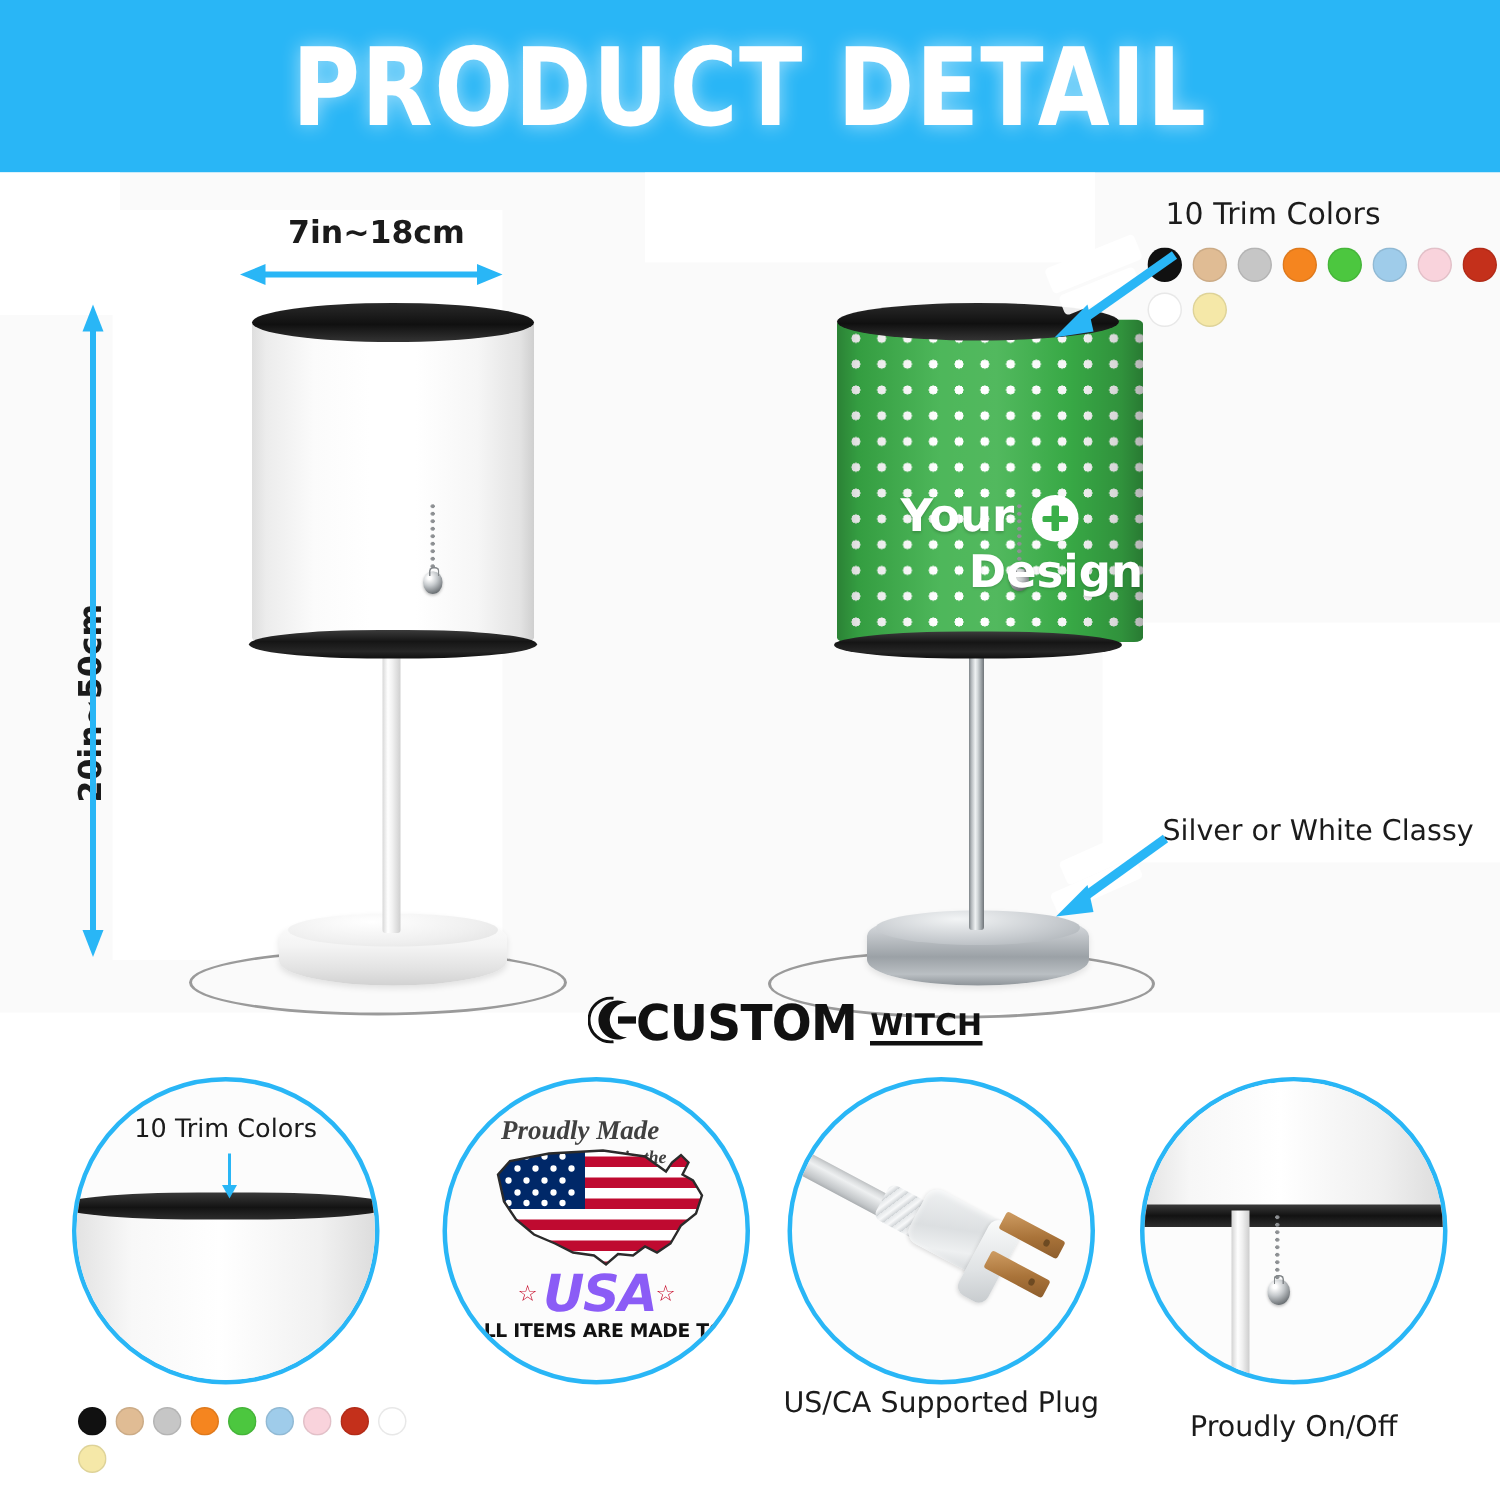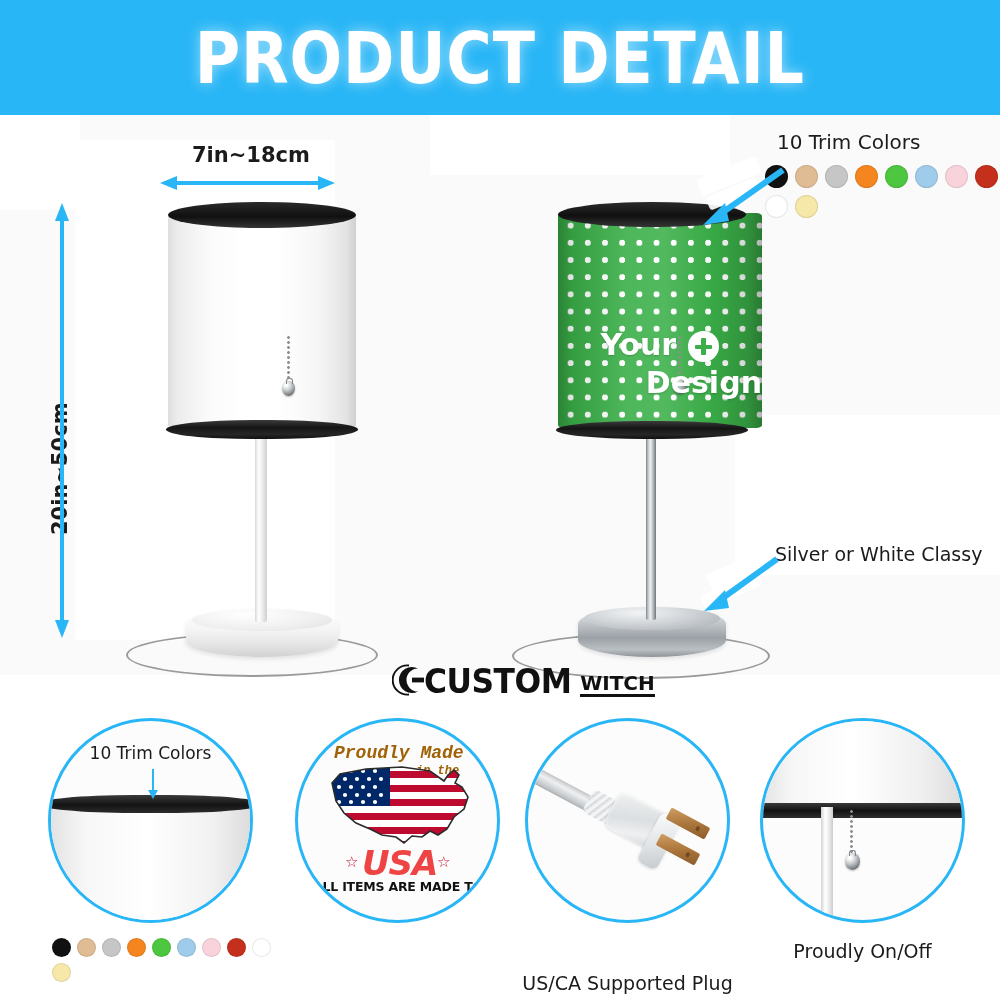--- a/index.html
+++ b/index.html
@@ -239,27 +239,27 @@
     position: absolute; width: 2px; background: #29b6f6;
   }
   .mini-arrow-down::after {
     content: ""; position: absolute; left: -4px; bottom: -8px;
     border-left: 5px solid transparent; border-right: 5px solid transparent;
     border-top: 9px solid #29b6f6;
   }
 
   
   .usa-made {
-    position: absolute; font-family: Liberation Mono, monospace;
-    font-style: italic; font-weight: bold; color: #a16207;
+    position: absolute; font-family: Liberation Serif, serif;
+    font-style: italic; font-weight: bold; color: #404040;
     white-space: nowrap;
   }
   .usa-word {
     position: absolute; font-family: "DejaVu Sans", sans-serif;
-    font-style: italic; font-weight: bold; color: #ef4444;
+    font-style: italic; font-weight: bold; color: #8b5cf6;
     letter-spacing: -1px;
   }
   .usa-tag {
     position: absolute; font-family: "DejaVu Sans", sans-serif;
     font-weight: bold; color: #111111; font-size: 12.5px;
     white-space: nowrap; letter-spacing: -0.2px;
   }
   .usa-star { position: absolute; color: #c8102e; font-size: 15px; }
 
   
@@ -537,21 +537,21 @@
     <div class="plug-grip" style="left:58px;top:74px;width:34px;height:26px;"></div>
     <div class="plug-body" style="left:80px;top:82px;width:66px;height:40px;"></div>
     <div class="plug-flange" style="left:120px;top:92px;width:22px;height:56px;"></div>
     <div class="plug-prong" style="left:138px;top:96px;width:44px;height:13px;">
       <div class="plug-prong-hole" style="left:31px;top:4px;"></div>
     </div>
     <div class="plug-prong" style="left:128px;top:122px;width:44px;height:13px;">
       <div class="plug-prong-hole" style="left:31px;top:4px;"></div>
     </div>
   </div>
-  <div class="detail-caption" style="left:495px;top:224px;width:265px;margin-top:48px;">US/CA Supported Plug</div>
+  <div class="detail-caption" style="left:495px;top:224px;width:265px;">US/CA Supported Plug</div>
 
   <div class="circle" style="left:760px;top:18px;width:205px;height:205px;">
     <div class="btn-shade"></div>
     <div class="btn-ring"></div>
     <div class="btn-pole" style="left:58px;top:86px;width:12px;height:125px;"></div>
     <div class="chain" style="left:87px;top:88px;height:46px;"></div>
     <div class="chain-ball" style="left:82px;top:132px;width:15px;height:17px;"></div>
   </div>
   <div class="detail-caption" style="left:745px;top:240px;width:235px;">Proudly On/Off</div>
 </div>

